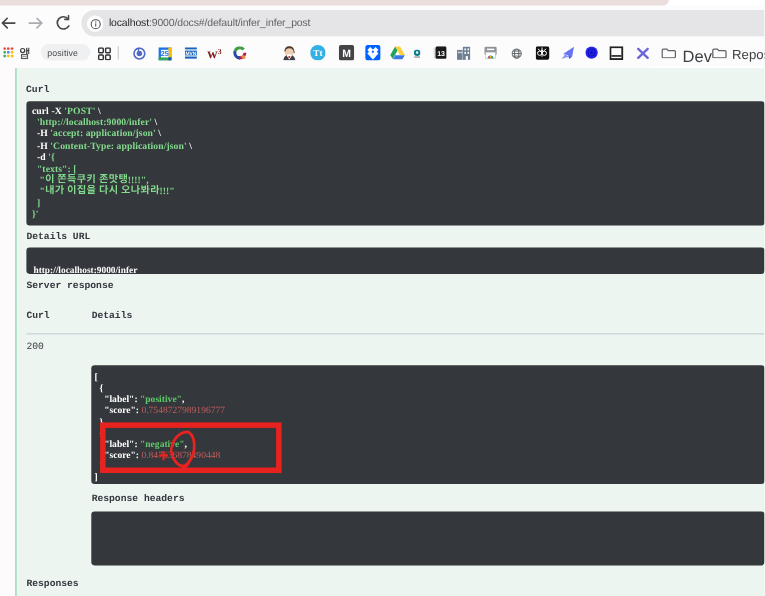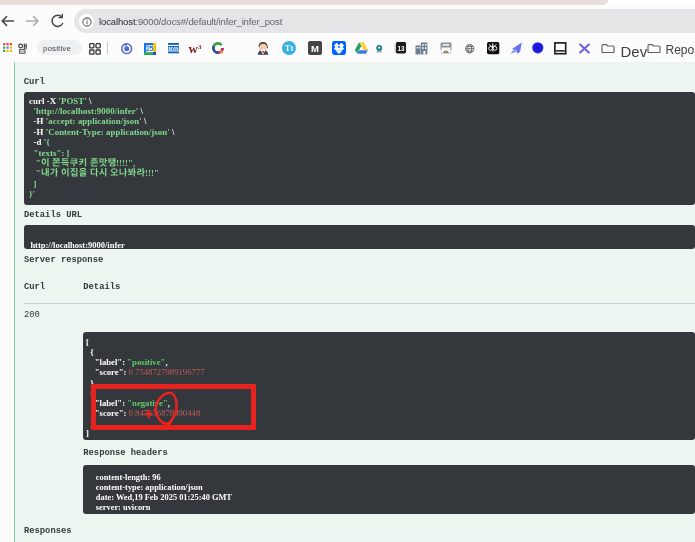--- a/index.html
+++ b/index.html
@@ -242,14 +242,13 @@
   <div class="dark" style="left:83.3px; top:271.5px; width:611.7px; height:108.8px;"></div>
   <div class="abs code" style="left:86px; top:277px; font-size:8.7px; letter-spacing:0;"><div class="rl"><span class="w">[</span></div><div class="rl">  <span class="w">{</span></div><div class="rl">    <span class="w">"label":</span> <span class="rg">"positive"</span><span class="w">,</span></div><div class="rl">    <span class="w">"score":</span> <span class="rn">0.7548727989196777</span></div><div class="rl">  <span class="w">},</span></div><div class="rl">  <span class="w">{</span></div><div class="rl">    <span class="w">"label":</span> <span class="rg">"negative"</span><span class="w">,</span></div><div class="rl">    <span class="w">"score":</span> <span class="rn">0.847636878490448</span></div><div class="rl">  <span class="w">}</span></div><div class="rl"><span class="w">]</span></div></div>
   <div id="redrect"></div>
   <svg class="abs" style="left:140px;top:330px" width="45" height="40" viewBox="0 0 45 40">
     <path d="M31.3 2.7 C35.5 5.5 37 12 36.5 18 C36 24 32.5 30.5 28.3 33.2 C24.5 34.5 20.5 31.5 17.8 27 C14.8 22 15.3 15.5 18.2 10.5 C21.5 5.5 26.5 2.5 31.3 2.7" fill="none" stroke="#e8231f" stroke-width="2.5" stroke-linecap="round"></path>
     <path d="M26.5 34.5 C28.5 34.8 30.5 33 31.3 31.2" fill="none" stroke="#e8231f" stroke-width="2.3" stroke-linecap="round"></path>
     <path d="M4.3 24 H12.8 M8.6 20 V28.4" fill="none" stroke="#e8231f" stroke-width="1.9"></path>
   </svg>
   <div class="lab" style="left:83.3px; top:389px;">Response headers</div>
   <div class="dark" style="left:83.3px; top:404.7px; width:611.7px; height:49.8px;"></div>
-  <div class="abs code" style="left:95.8px; top:413.3px; font-weight:bold; font-size:8.4px; letter-spacing:0;"><div class="hl">content-length: 96</div><div class="hl">content-type: application/json</div><div class="hl">date: Wed,19 Feb 2025 01:25:40 GMT</div><div class="hl">server: uvicorn</div></div>
   <div class="lab" style="left:24px; top:466.5px;">Responses</div>
 </div>
 </body></html>

